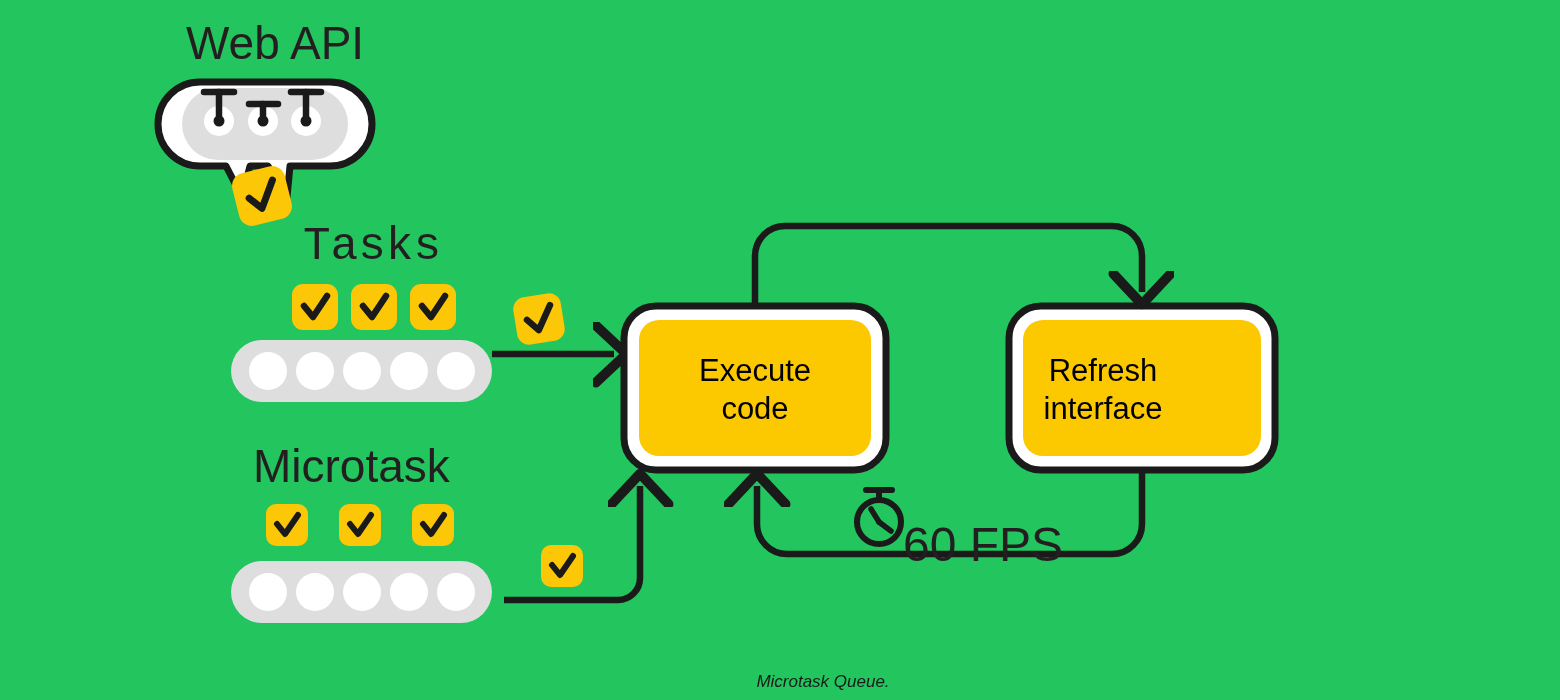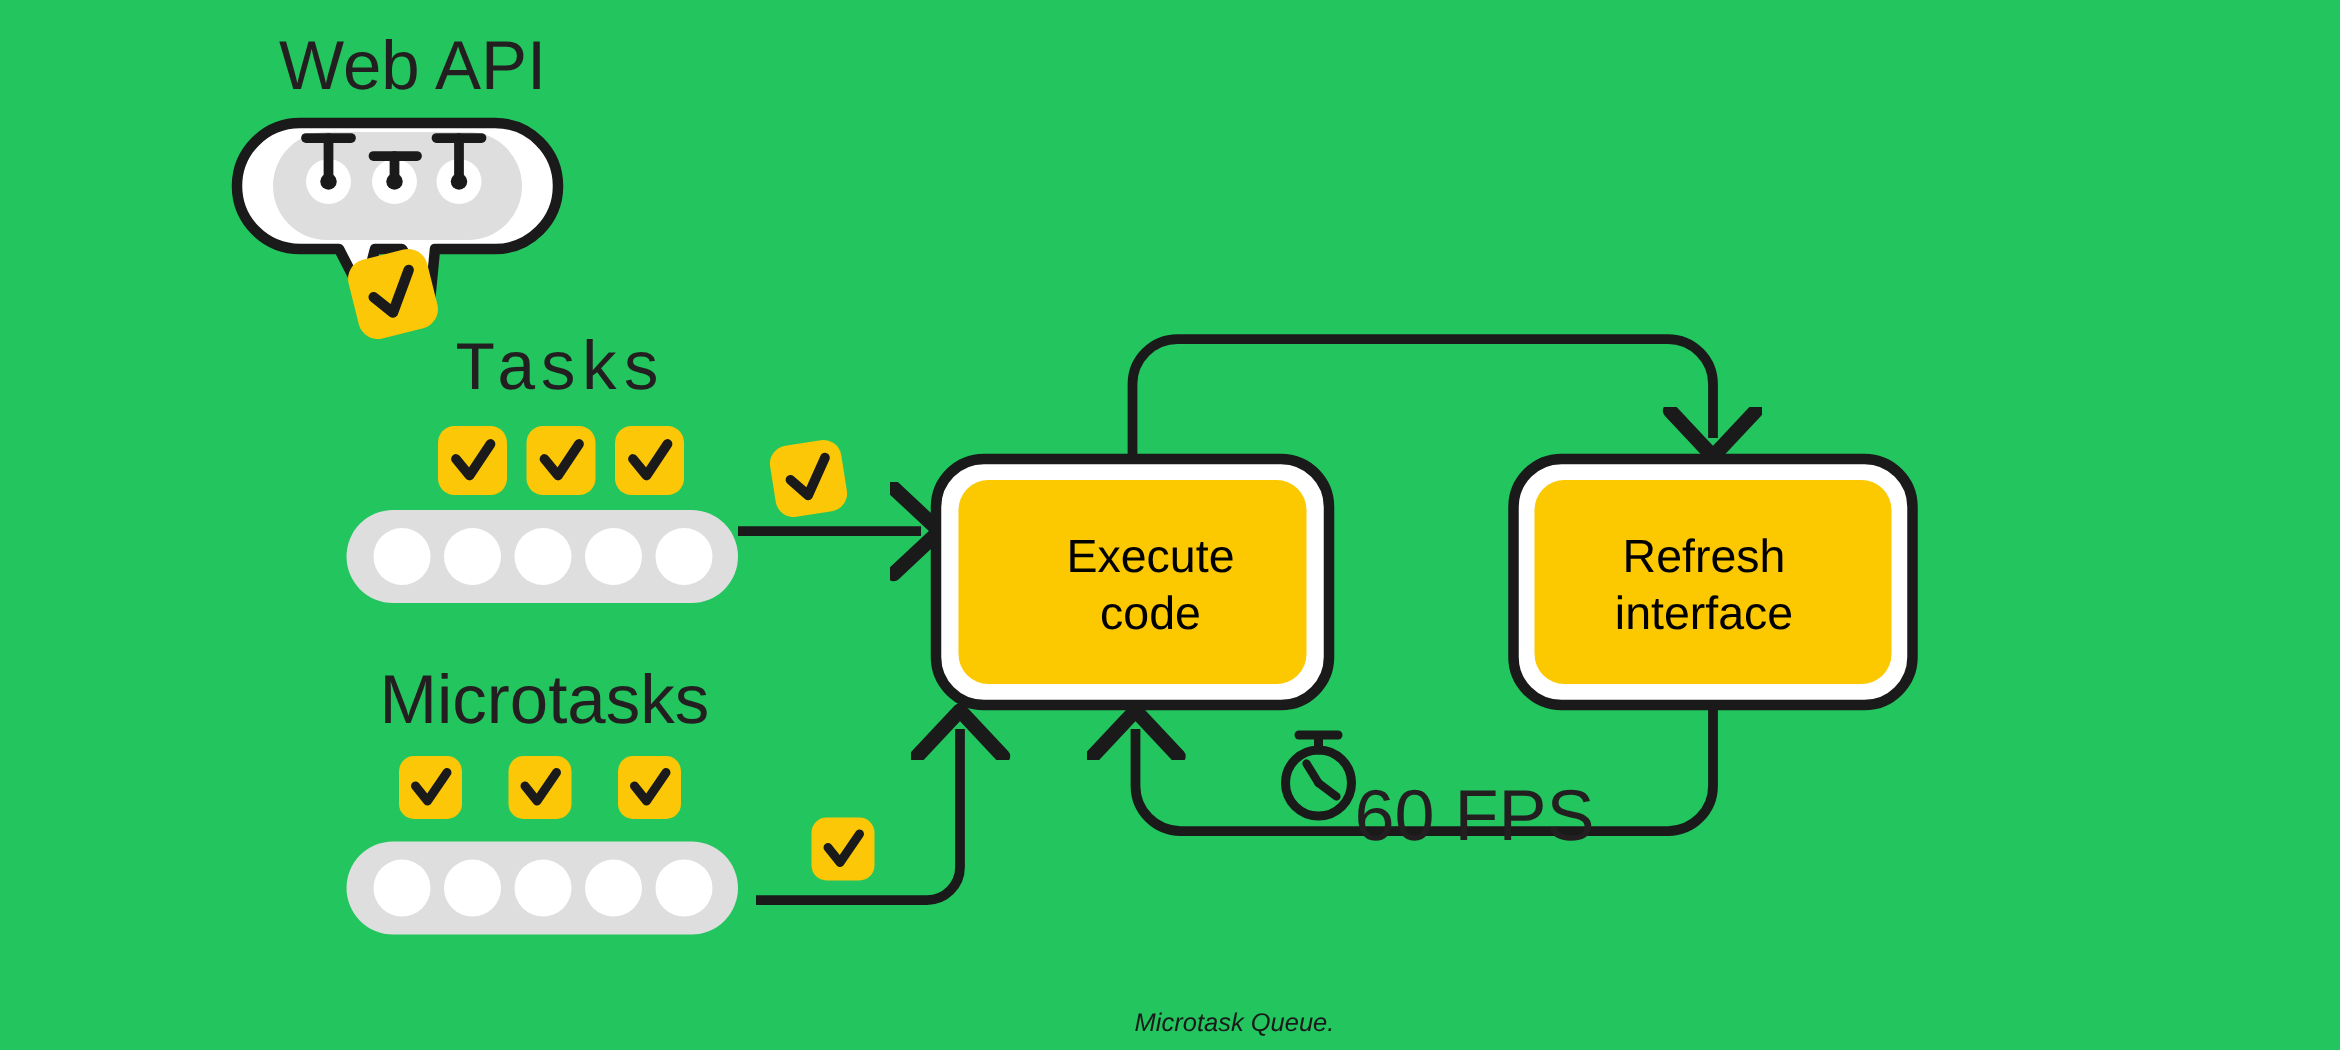--- a/index.html
+++ b/index.html
@@ -49,24 +49,23 @@
     font-family: "Liberation Sans", sans-serif;
     margin-left: 43px;
   }
   .box-text {
     position: absolute;
     text-align: center;
     color: #000000;
     font-size: 31px;
     line-height: 1.22;
     white-space: pre-line;
-    margin-left: 12px;
   }
   #execute-text { left: 640px; top: 352px; width: 230px; }
-  #refresh-text { left: 1006px; top: 352px; width: 236px; }
+  #refresh-text { left: 985px; top: 352px; width: 236px; }
 </style>
 </head>
 <body>
 
 <div id="stage">
 
   <svg class="svg-layer" viewBox="0 0 1560 700" xmlns="http://www.w3.org/2000/svg">
     <defs>
       <marker id="ah" markerWidth="14" markerHeight="14" refX="3.2" refY="5" orient="auto" markerUnits="strokeWidth">
         <path d="M0.4,0.6 L5.1,5 L0.4,9.4" fill="none" stroke="#1a1a1a" stroke-width="1.5" stroke-linecap="round" stroke-linejoin="round"></path>
@@ -180,21 +179,21 @@
       <circle cx="879" cy="522" r="22" stroke-width="6"></circle>
       <line x1="879" y1="500" x2="879" y2="492" stroke-width="6"></line>
       <line x1="866" y1="490" x2="892" y2="490" stroke-width="6"></line>
       <path d="M879,522 L891,531" stroke-width="5.5"></path>
       <path d="M879,522 L871,509" stroke-width="5.5"></path>
     </g>
   </svg>
 
   <div class="lbl" id="web-api-label">Web API</div>
   <div class="lbl" id="tasks-label">Tasks</div>
-  <div class="lbl" id="microtasks-label">Microtasks</div>
+  <div class="lbl" id="microtasks-label">Microtask</div>
 
   <div class="box-text" id="execute-text">Execute
 code</div>
   <div class="box-text" id="refresh-text">Refresh
 interface</div>
 
   <div class="lbl" id="fps-label">60 FPS</div>
 
   <div id="caption">Microtask Queue.</div>
 </div>

